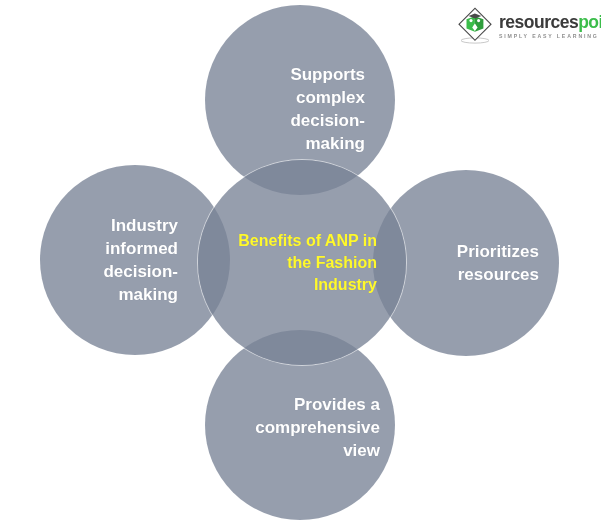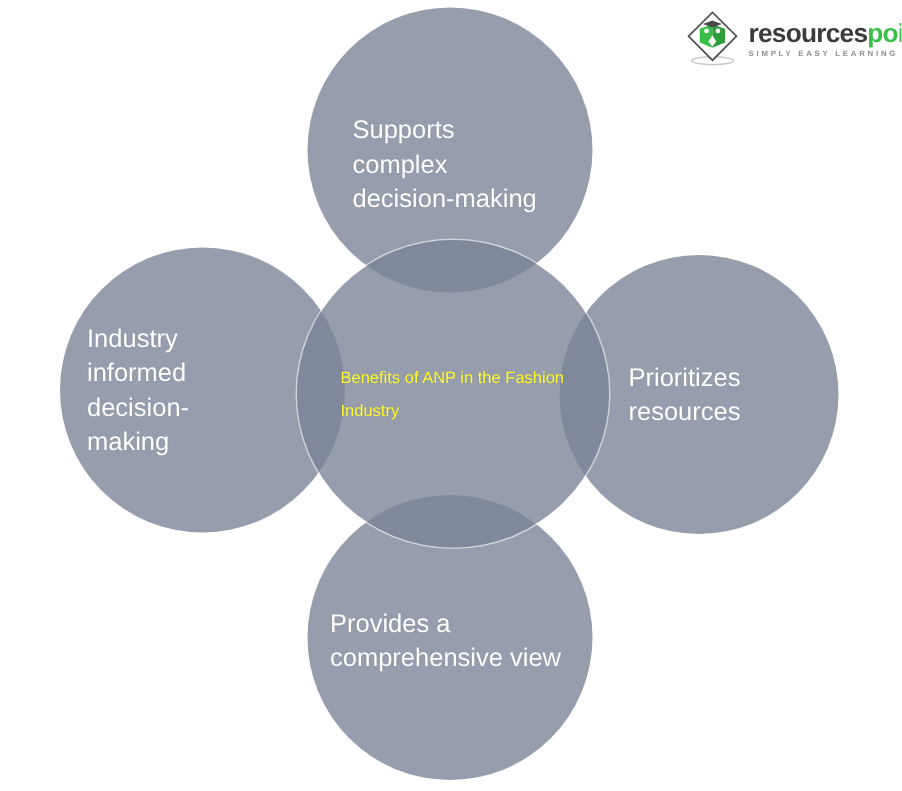--- a/index.html
+++ b/index.html
@@ -78,32 +78,32 @@
   }
 
   .circle-center {
     background: rgba(120, 131, 150, 0.78);
     z-index: 5;
   }
 
   .label {
     position: relative;
     z-index: 20;
-    text-align: left;
-    font-weight: normal;
+    text-align: right;
+    font-weight: bold;
     color: #ffffff;
     font-size: 17px;
     line-height: 23px;
     pointer-events: none;
     text-shadow: 0 0 1px rgba(0,0,0,0.10);
   }
 
   .label-center {
     color: #FFF92B;
-    font-size: 11px;
+    font-size: 16px;
     line-height: 22px;
   }
 
   
   #circle-top    { left: 205px; top:   5px; width: 190px; height: 190px; }
   #circle-left   { left:  40px; top: 165px; width: 190px; height: 190px; }
   #circle-right  { left: 373px; top: 170px; width: 186px; height: 186px; }
   #circle-bottom { left: 205px; top: 330px; width: 190px; height: 190px; }
   #circle-center { left: 198px; top: 160px; width: 208px; height: 205px; }
 

